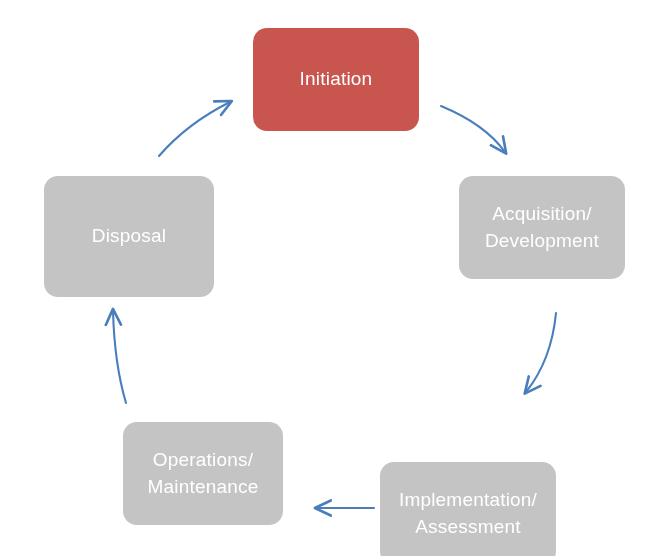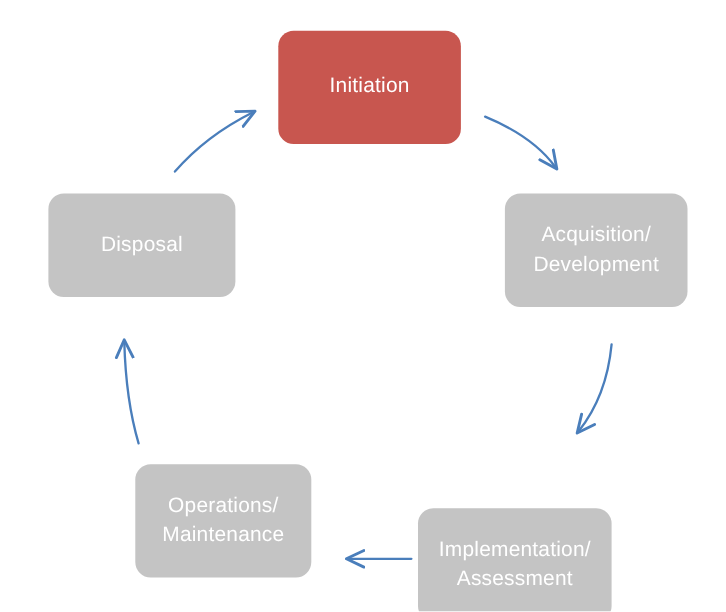--- a/index.html
+++ b/index.html
@@ -79,17 +79,17 @@
   <div class="node" style="left: 380px; top: 422px; width: 176px; height: 103px; background: rgb(196, 196, 196); color: rgb(255, 255, 255); margin-top: 40px;">
     <span class="node-label">Implementation/
 Assessment</span>
   </div>
 
   <div class="node" style="left: 123px; top: 422px; width: 160px; height: 103px; background: rgb(196, 196, 196); color: rgb(255, 255, 255);">
     <span class="node-label">Operations/
 Maintenance</span>
   </div>
 
-  <div class="node" style="left: 44px; top: 176px; width: 170px; height: 94px; background: rgb(196, 196, 196); color: rgb(255, 255, 255);">
+  <div class="node" style="left: 44px; top: 176px; width: 170px; height: 121px; background: rgb(196, 196, 196); color: rgb(255, 255, 255);">
     <span class="node-label">Disposal</span>
   </div>
 
 </div>
 
 </body></html>

